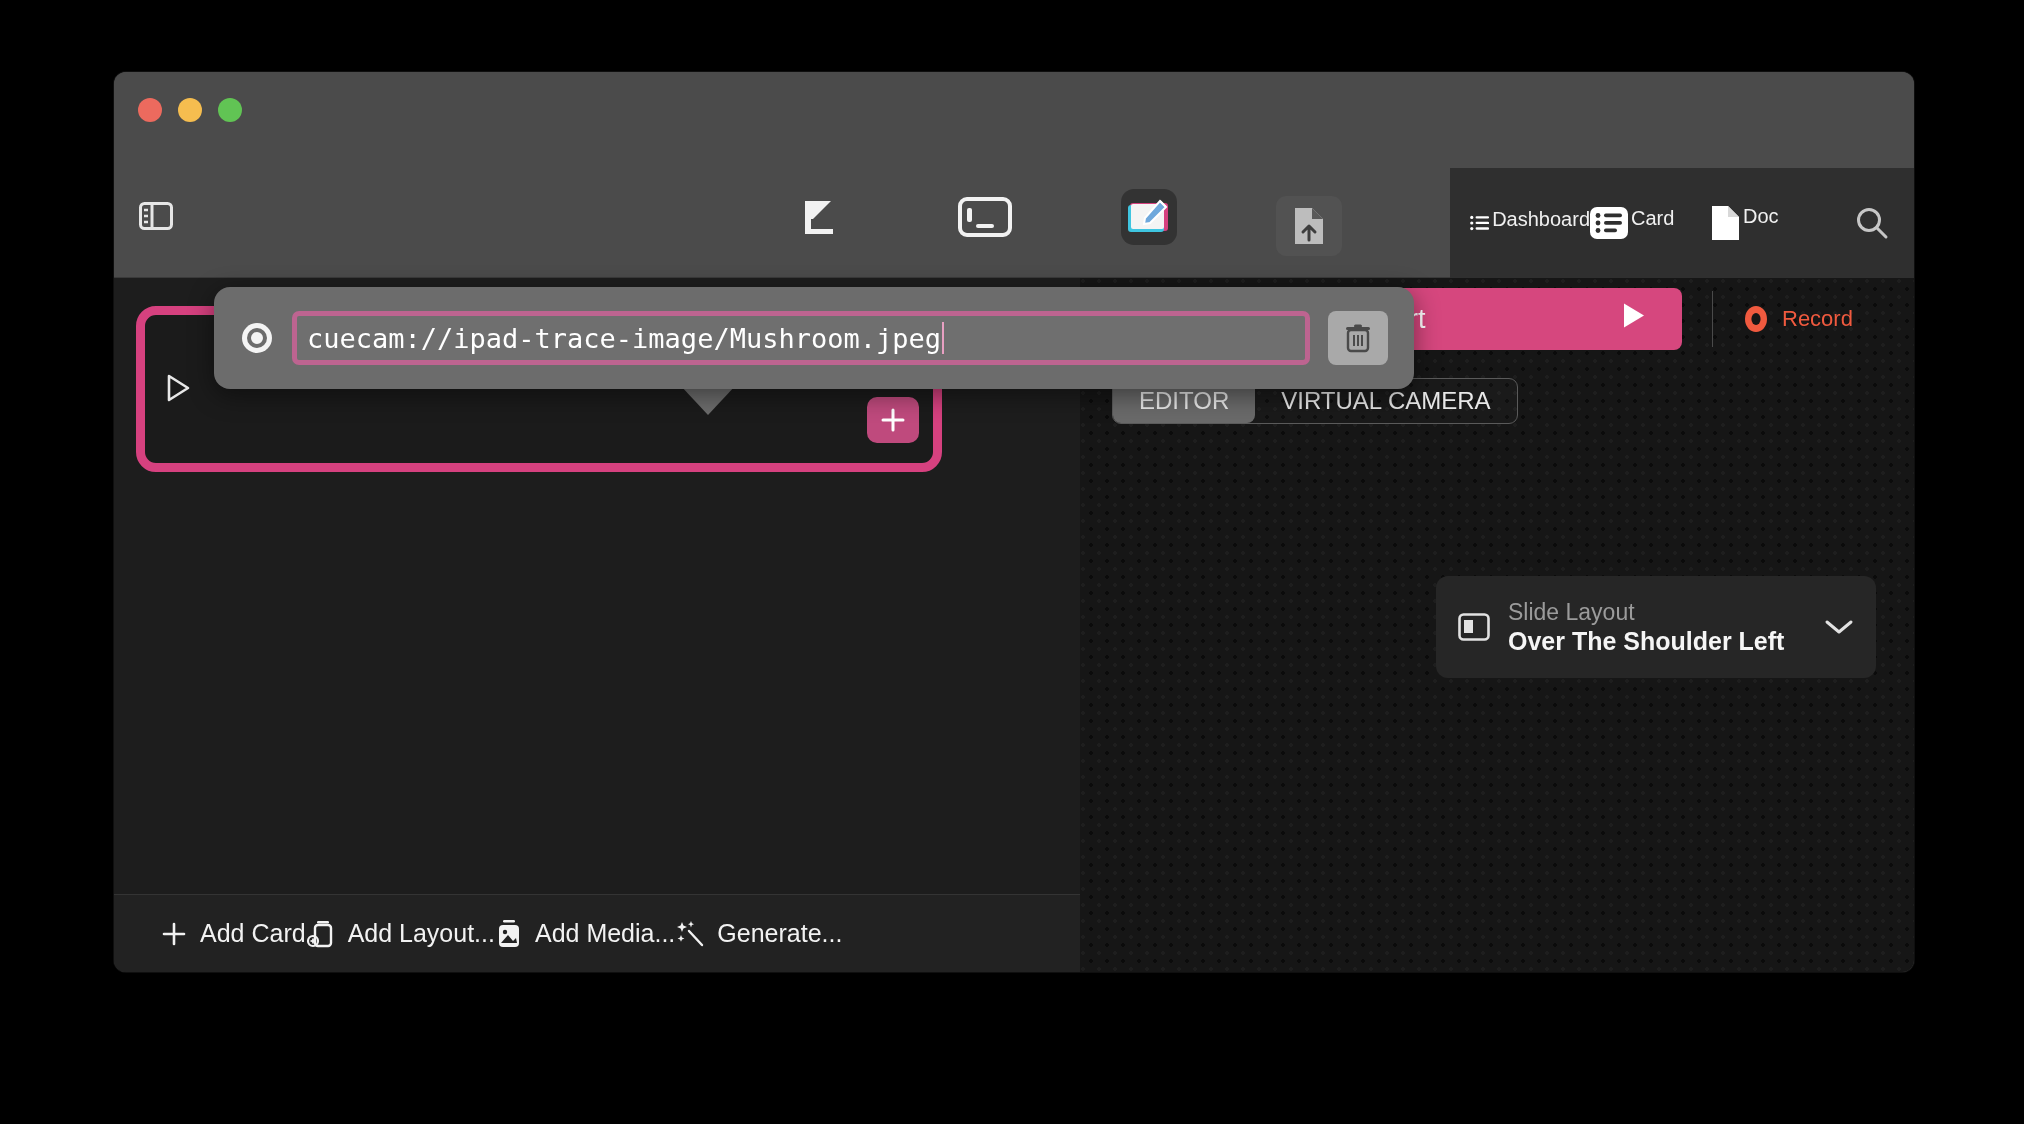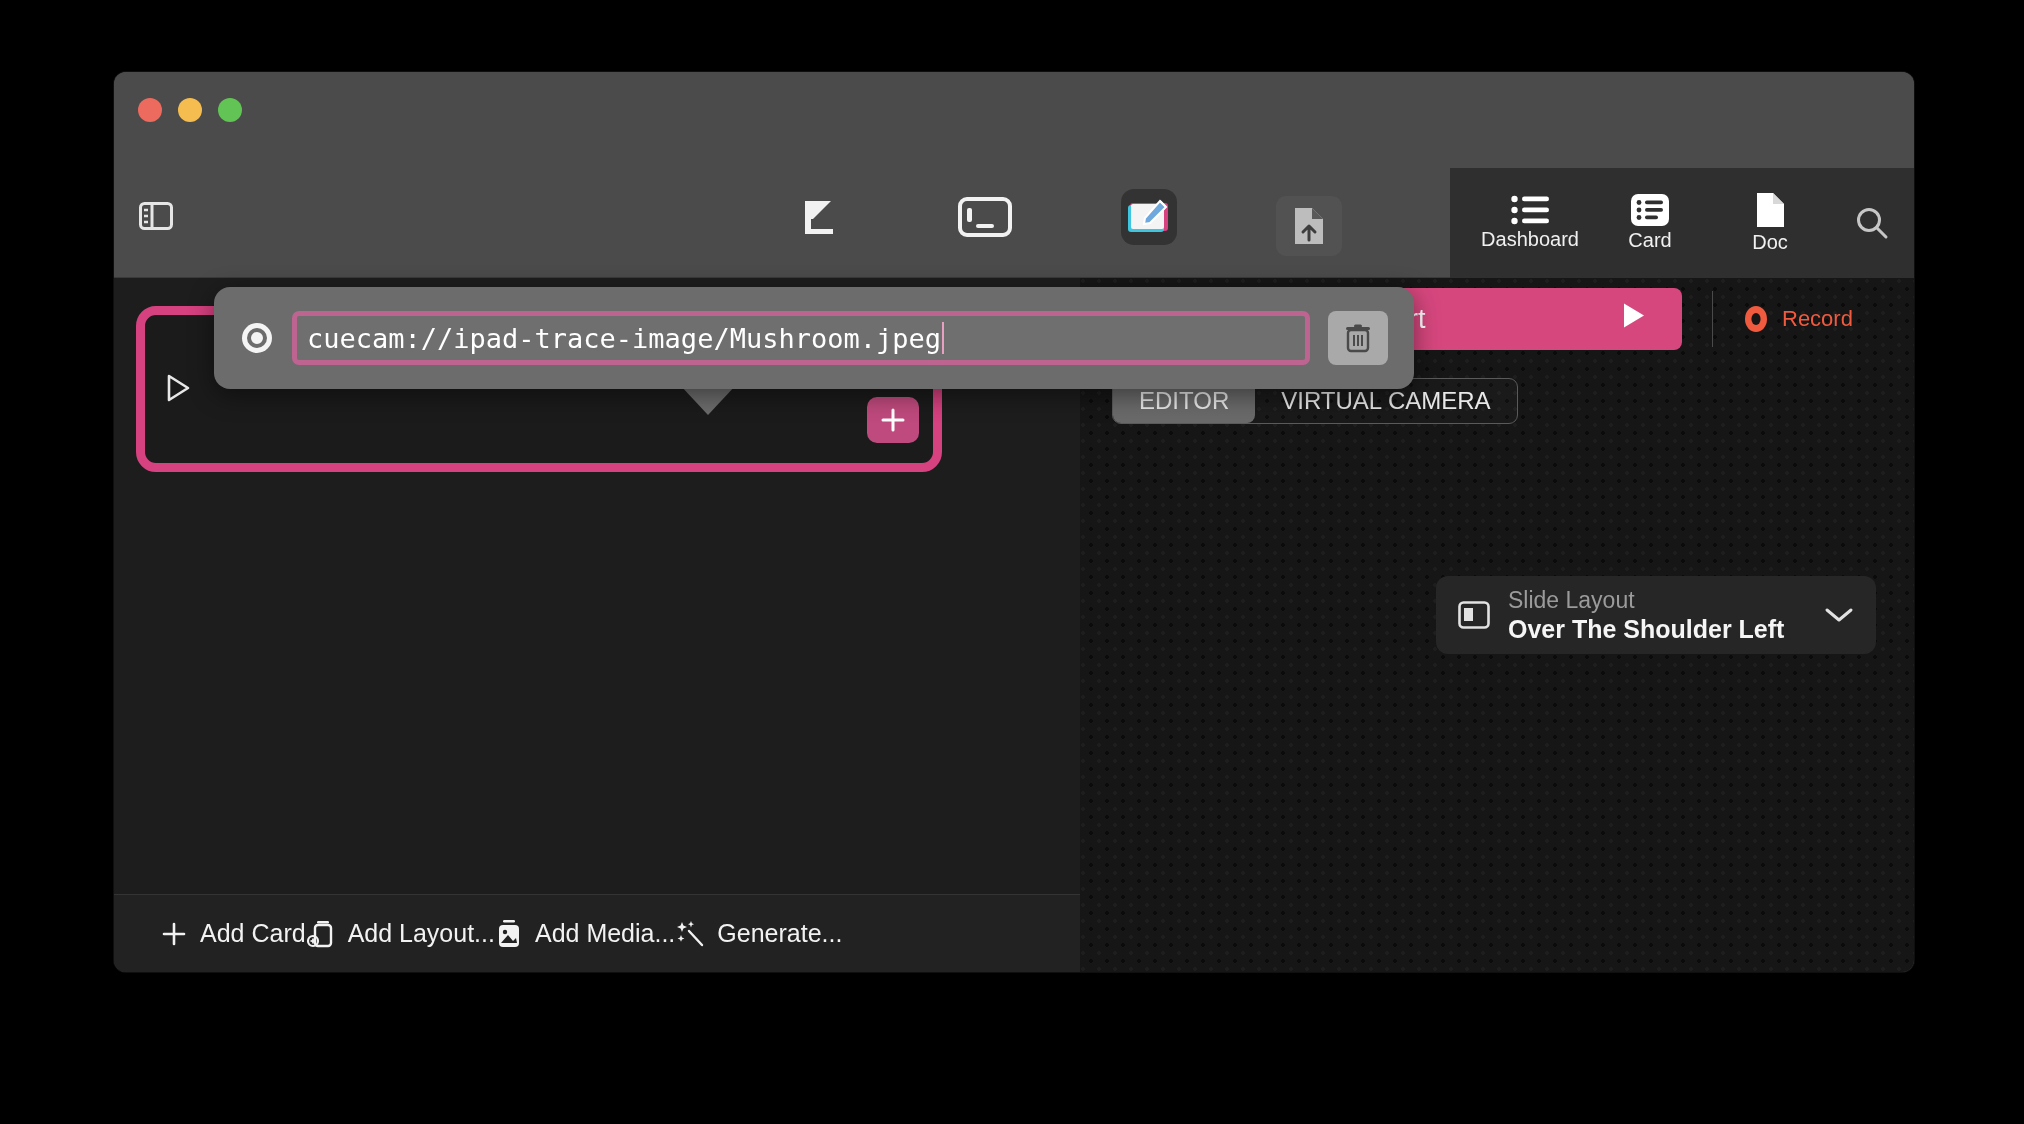--- a/index.html
+++ b/index.html
@@ -67,21 +67,21 @@
 
   #toolbar-right {
     position: absolute; right: 0; top: 0;
     height: 110px; width: 464px;
     background: #2f2f2f;
     display: flex; align-items: center; justify-content: flex-start;
     padding-left: 20px; gap: 0;
   }
   .tb-labeled {
     width: 120px;
-    display: flex; flex-direction: column; align-items: center; gap: 3px;
+    display: flex; flex-direction: row; align-items: flex-start; gap: 3px;
   }
   .tb-labeled .lbl { font-size: 20px; color: #f0f0f0; }
   #search-tool {
     margin-left: 14px;
     width: 56px; height: 56px;
     display: flex; align-items: center; justify-content: center;
   }
 
   
   #content {
@@ -188,21 +188,21 @@
     height: 44px;
     display: flex; align-items: center; justify-content: center;
     padding: 0 26px;
     font-size: 24px; color: #e8e8e8;
     border-radius: 8px;
   }
   .seg.active { background: #6a6a6a; }
 
   #slide-layout-card {
     position: absolute; right: 38px; top: 298px;
-    width: 440px; height: 78px;
+    width: 440px; height: 102px;
     background: #262626;
     border-radius: 12px;
     display: flex; align-items: center;
     padding: 0 22px;
     gap: 18px;
   }
   #slide-layout-text { flex: 1; display: flex; flex-direction: column; gap: 1px; }
   #slide-layout-title { font-size: 23px; color: #9b9b9b; }
   #slide-layout-value { font-size: 25px; color: #f5f5f5; font-weight: bold; }
 

